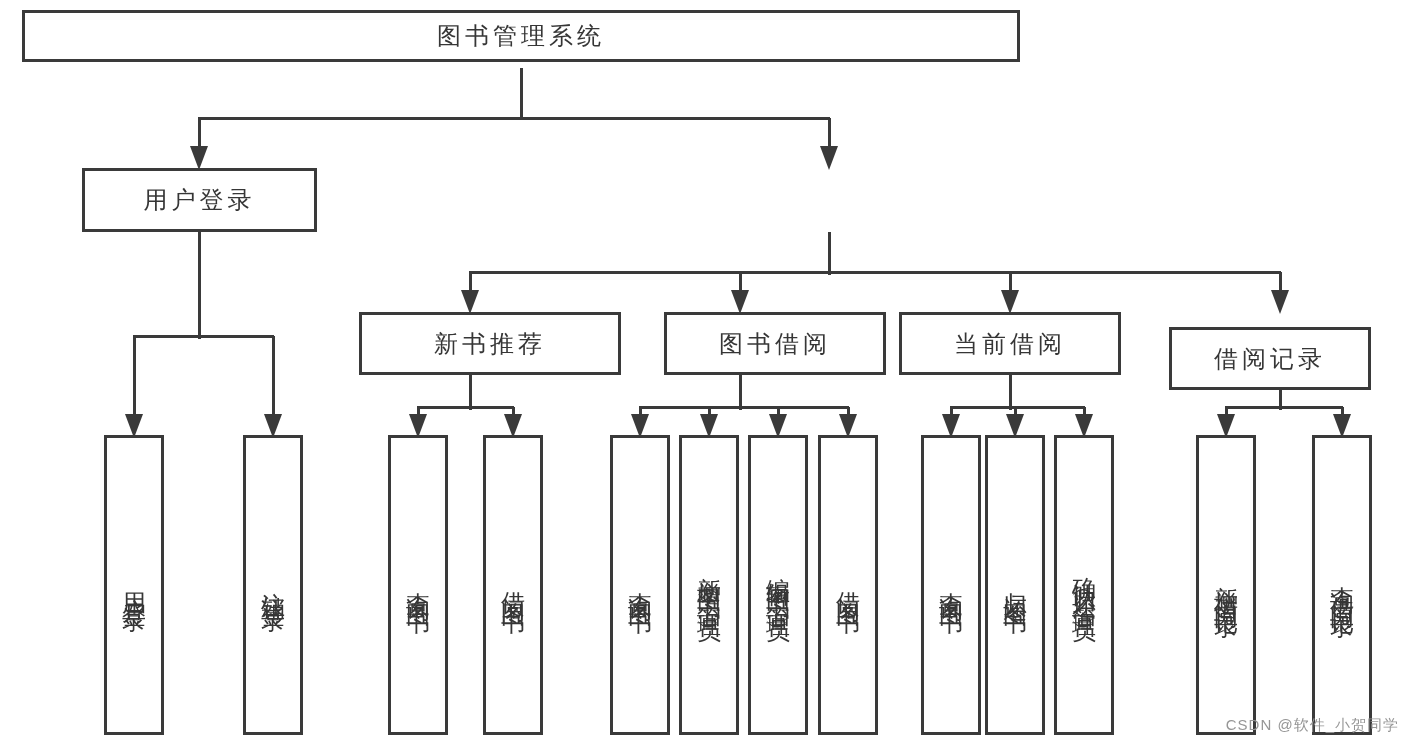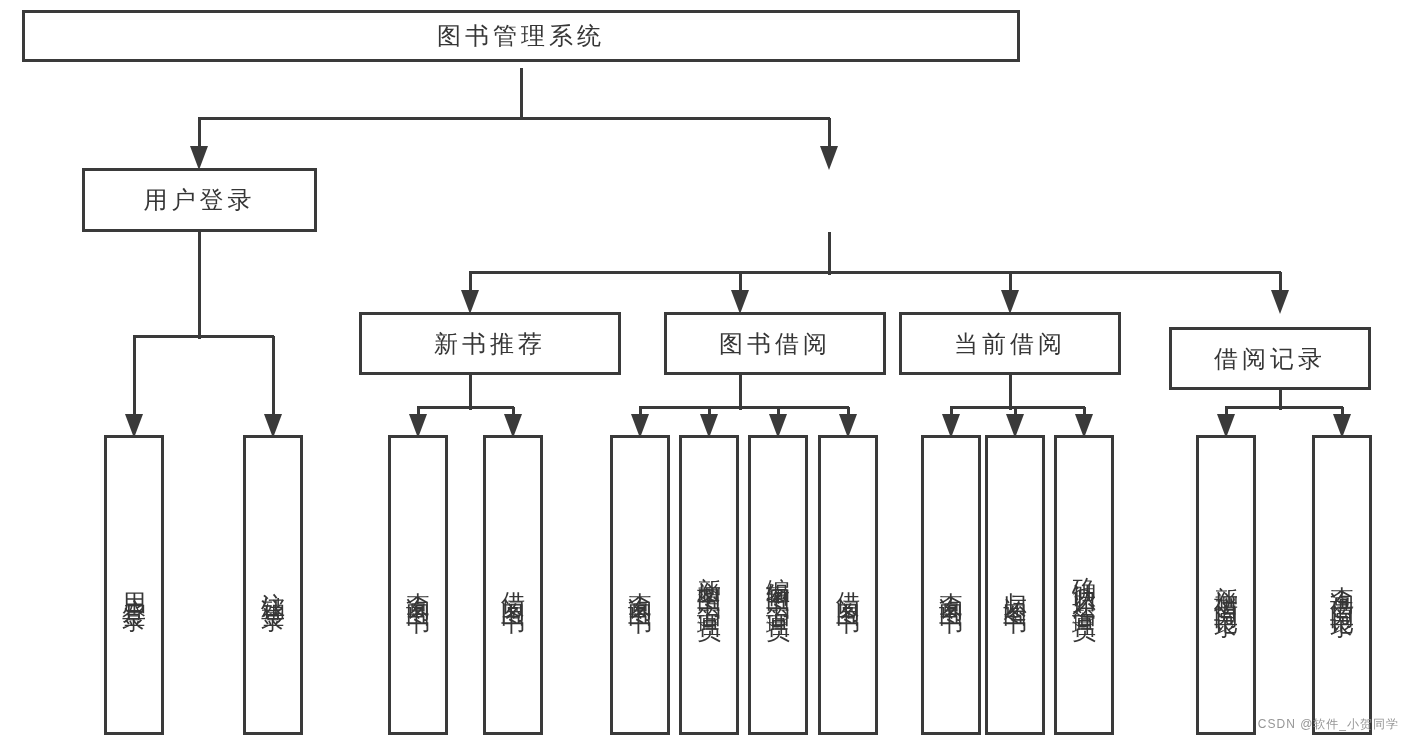--- a/index.html
+++ b/index.html
@@ -48,21 +48,21 @@
     width:0;height:0;
     border-left:9px solid transparent;
     border-right:9px solid transparent;
     border-top:24px solid var(--line,#3a3a3a);
     z-index:1;
   }
   .watermark{
     position:absolute;
     right:6px;
     top:716px;
-    font-size:12px;
+    font-size:15px;
     letter-spacing:1px;
     color:var(--wm,#969696);
     z-index:3;
   }
 </style>
 </head>
 <body>
 
 <div id="stage" style="--line: #3a3a3a; --text: #363636; --wm: #969696;">
   <span class="watermark">CSDN @软件_小贺同学</span>

